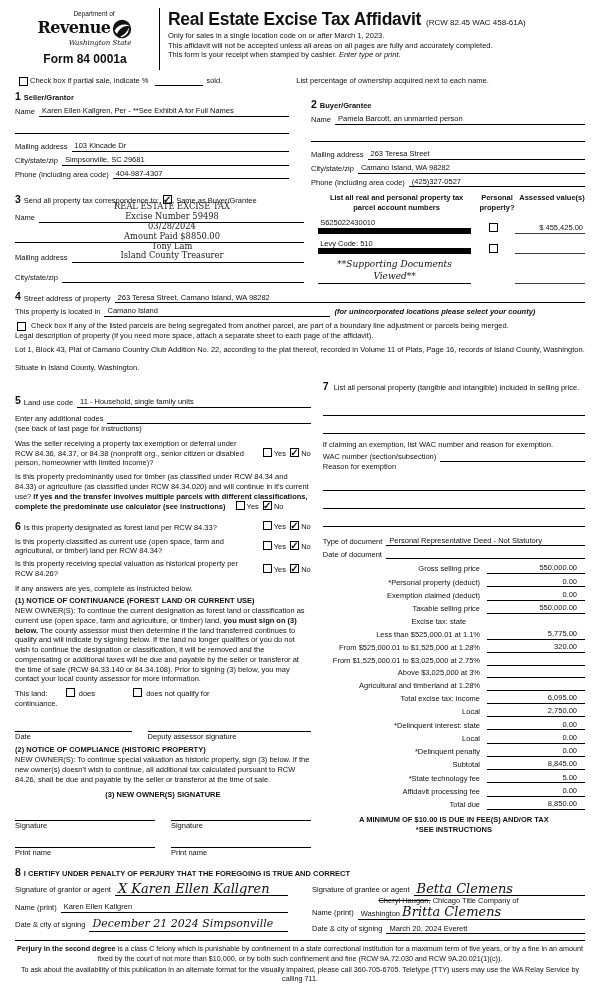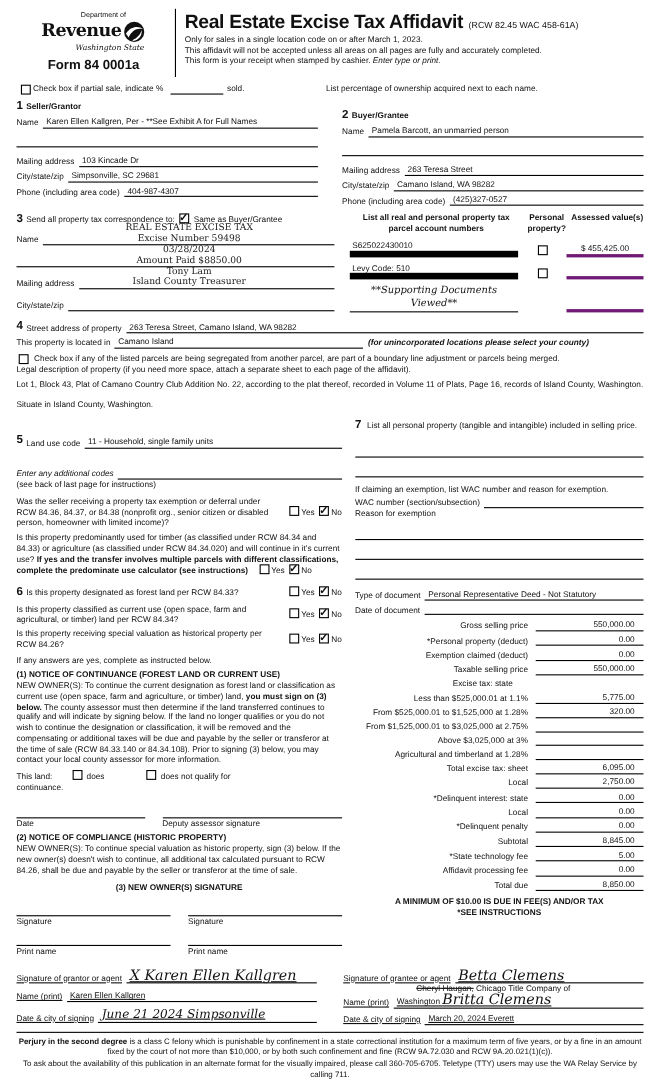--- a/index.html
+++ b/index.html
@@ -42,21 +42,21 @@
   .sec3-left{width:52%;position:relative;}
   .sec3-right{width:48%;}
   .stamp{position:absolute;left:72px;top:9px;width:170px;text-align:center;font-family:"DejaVu Serif",serif;font-size:8.3px;line-height:1.18;color:#222;}
   .parcel-hdrs{display:flex;font-weight:bold;text-align:center;align-items:flex-start;}
   .ph1{flex:1;}
   .ph2{width:44px;}
   .ph3{width:66px;}
   .prow{display:flex;align-items:flex-end;margin-top:5px;}
   .prow .pv{flex:1;border-bottom:6px solid #000000;padding:0 2px;min-height:9px;}
   .prow .pc{width:44px;text-align:center;}
-  .prow .pa{width:66px;border-bottom:3px solid #701a75;text-align:center;padding:0 2px;min-height:9px;}
+  .prow .pa{width:66px;border-bottom:1px solid #701a75;text-align:right;padding:0 2px;min-height:9px;}
   .supporting{font-family:"DejaVu Serif",serif;font-style:italic;font-size:9px;text-align:center;flex:1;border-bottom:1px solid #000;}
   
   .loc-note{font-style:italic;font-weight:bold;white-space:nowrap;margin-left:4px;}
   .legal{margin-top:4px;}
   
   .main-cols{display:flex;gap:12px;margin-top:8px;}
   .mc-left{width:53%;min-width:0;}
   .mc-right{width:47%;min-width:0;}
   
   .mrow{display:flex;align-items:flex-end;margin-top:2.5px;}
@@ -69,21 +69,21 @@
   .sigpair .sg{flex:1;}
   .sline{border-bottom:1px solid #000;min-height:10px;}
   .hw{font-family:"DejaVu Serif",serif;font-style:italic;}
   .sig-hw{font-size:13px;line-height:0.9;}
   .hw-date{font-size:11px;}
   .struck{text-decoration:line-through;}
   
   .sec8{margin-top:8px;}
   .sec8-cols{display:flex;gap:24px;}
   .sec8-cols>div{flex:1;min-width:0;}
-  .s8row{display:flex;align-items:flex-end;margin-top:4px;text-decoration:underline;}
+  .s8row{display:flex;align-items:center;margin-top:4px;}
   
   .perjury{border-top:1.5px solid #000;margin-top:6px;padding-top:3px;text-align:center;font-size:7.2px;}
 </style>
 </head>
 <body>
 
 <div class="page">
 
   <div class="hdr">
     <div class="logo">
@@ -243,21 +243,21 @@
   </div>
 
   <div class="main-cols">
     <div class="mc-left">
 
       <div class="row" style="margin-top:14px;">
         <span class="secnum">5</span>
         <span class="lbl">Land use code</span>
         <span class="fill">11 - Household, single family units</span>
       </div>
-      <div class="row" style="margin-top:18px;font-style:italic;">
+      <div class="row" style="margin-top:6px;">
         <span class="lbl">Enter any additional codes</span>
         <span class="fill"></span>
       </div>
       <div>(see back of last page for instructions)</div>
       <div class="q6" style="margin-top:5px;">
         <span class="txt">Was the seller receiving a property tax exemption or deferral under RCW 84.36, 84.37, or 84.38 (nonprofit org., senior citizen or disabled person, homeowner with limited income)?</span>
         <span class="yesno"><span class="cb"></span><span>Yes</span> <span class="cb checked"></span><span>No</span></span>
       </div>
       <div style="margin-top:4px;">
         <span>Is this property predominantly used for timber (as classified under RCW 84.34 and 84.33) or agriculture (as classified under RCW 84.34.020) and will continue in it's current use?</span>
@@ -394,21 +394,21 @@
           </div>
         <div class="mrow">
             <span class="mlabel">Above $3,025,000 at 3%</span>
             <span class="mval"></span>
           </div>
         <div class="mrow">
             <span class="mlabel">Agricultural and timberland at 1.28%</span>
             <span class="mval"></span>
           </div>
         <div class="mrow">
-            <span class="mlabel">Total excise tax: sheet</span>
+            <span class="mlabel">Total excise tax: income</span>
             <span class="mval">6,095.00</span>
           </div>
         <div class="mrow">
             <span class="mlabel">Local</span>
             <span class="mval">2,750.00</span>
           </div>
         <div class="mrow">
             <span class="mlabel">*Delinquent interest: state</span>
             <span class="mval">0.00</span>
           </div>
@@ -436,33 +436,34 @@
             <span class="mlabel">Total due</span>
             <span class="mval">8,850.00</span>
           </div>
       </div>
       <div class="minnote">A MINIMUM OF $10.00 IS DUE IN FEE(S) AND/OR TAX</div>
       <div class="minnote" style="margin-top:0;">*SEE INSTRUCTIONS</div>
     </div>
   </div>
 
   <div class="sec8">
+    <div><span class="secnum">8</span><b>I CERTIFY UNDER PENALTY OF PERJURY THAT THE FOREGOING IS TRUE AND CORRECT</b></div>
     <div class="sec8-cols">
       <div>
         <div class="s8row">
           <span class="lbl">Signature of grantor or agent</span>
           <span class="fill hw sig-hw">X Karen Ellen Kallgren</span>
         </div>
         <div class="s8row" style="margin-top:6px;">
           <span class="lbl">Name (print)</span>
           <span class="fill">Karen Ellen Kallgren</span>
         </div>
         <div class="s8row">
           <span class="lbl">Date &amp; city of signing</span>
-          <span class="fill hw hw-date">June 21 2024 Simpsonville</span>
+          <span class="fill hw hw-date">December 21 2024 Simpsonville</span>
         </div>
       </div>
       <div>
         <div class="s8row">
           <span class="lbl">Signature of grantee or agent</span>
           <span class="fill hw sig-hw">Betta Clemens</span>
         </div>
         <div style="text-align:center;">
           <span class="struck">Cheryl Haugan,</span>
           <span>Chicago Title Company of</span>

